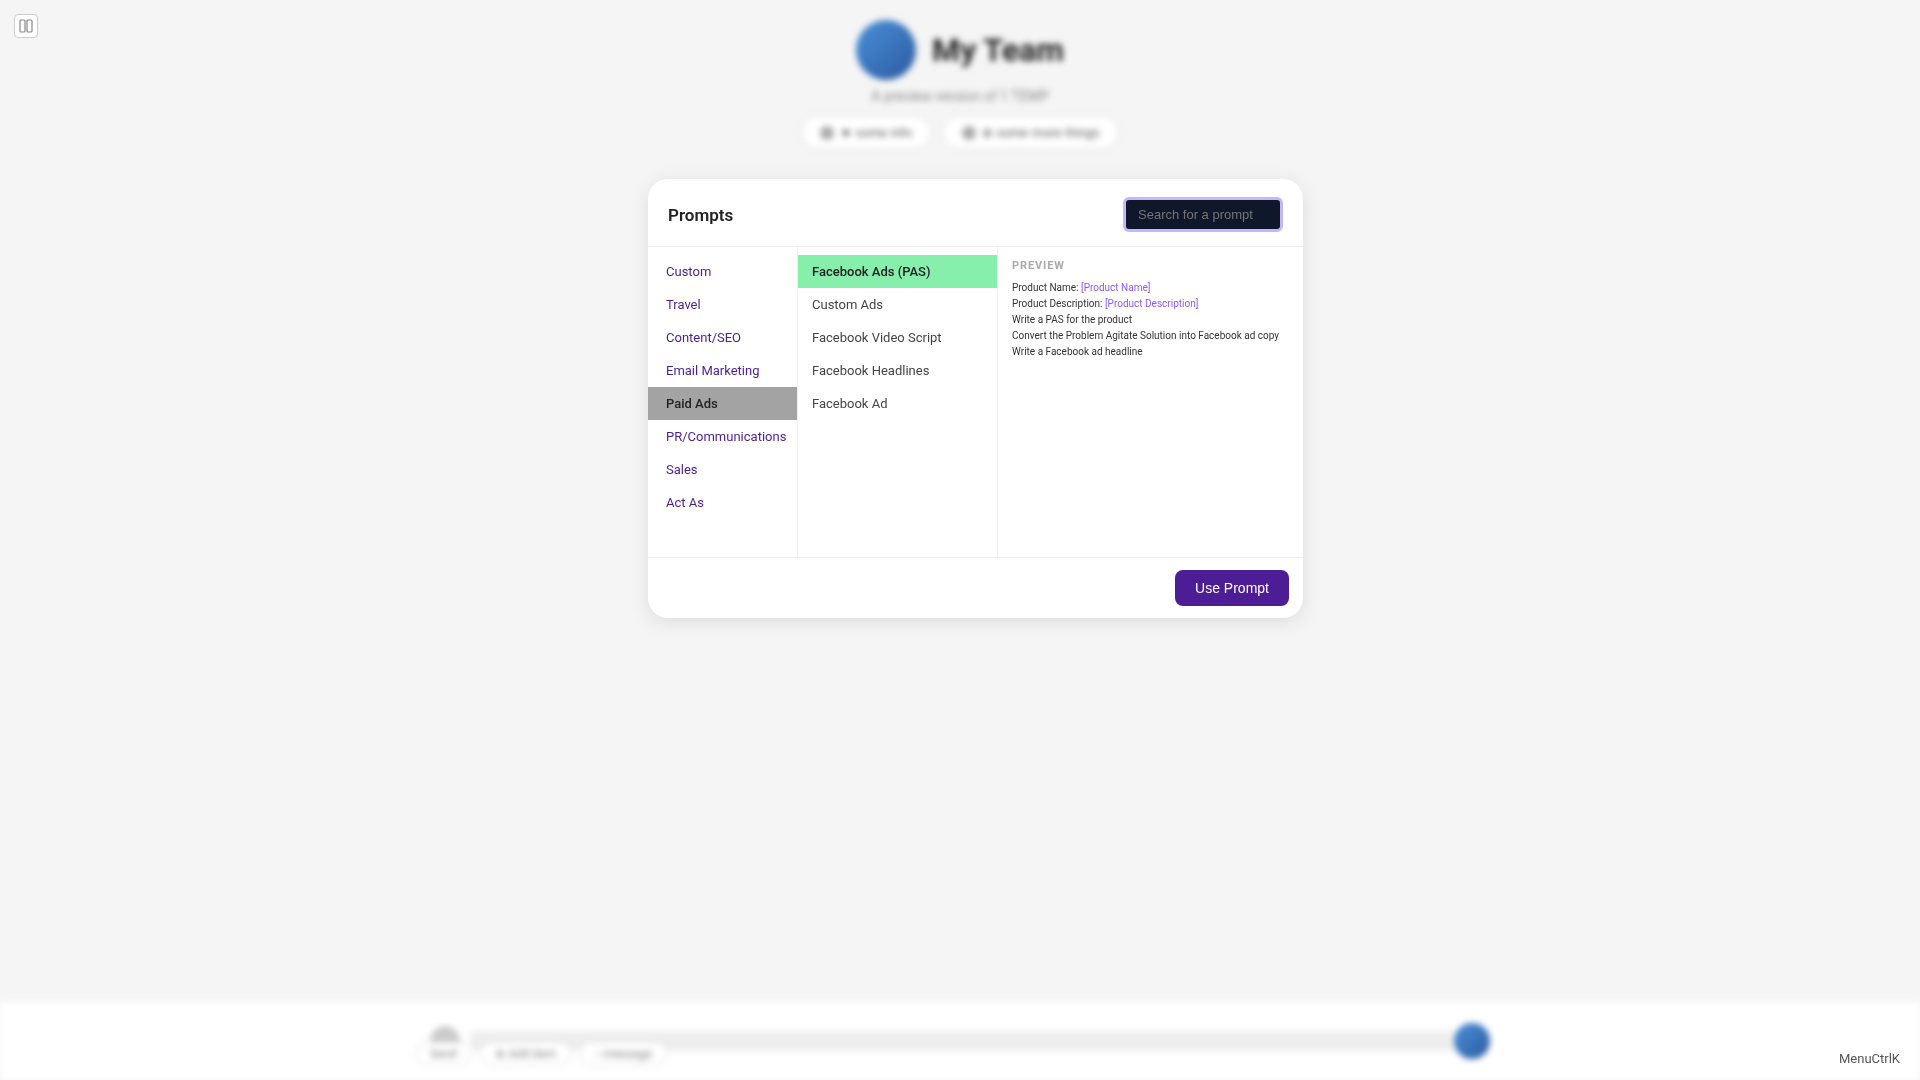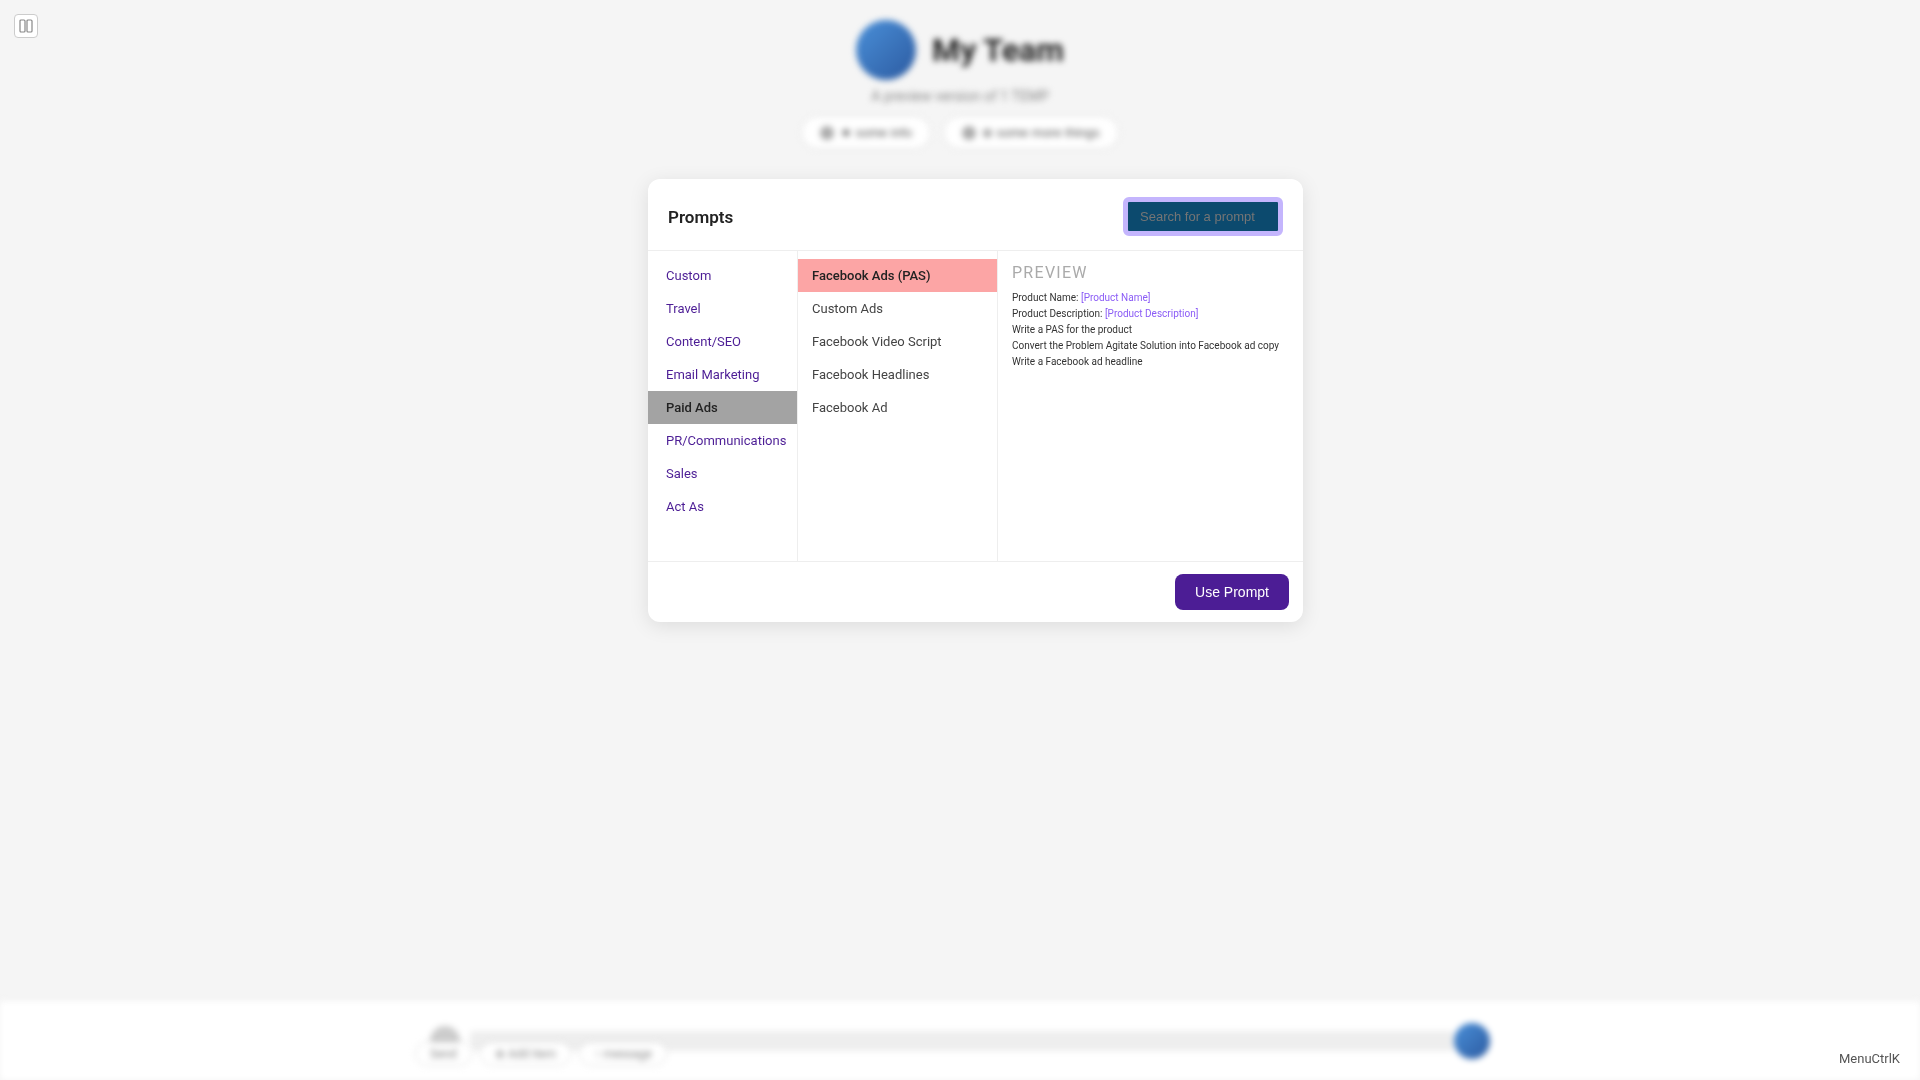--- a/index.html
+++ b/index.html
@@ -94,21 +94,21 @@
       width: 14px;
       height: 14px;
       background: #aaa;
       border-radius: 50%;
     }
 
     
     .prompts-panel {
       width: 655px;
       background: white;
-      border-radius: 12px;
+      border-radius: 20px;
       box-shadow: 0 4px 20px rgba(0,0,0,0.1);
       overflow: hidden;
       margin-top: 10px;
       margin-left: 31px;
     }
 
     .prompts-header {
       display: flex;
       align-items: center;
       justify-content: space-between;
@@ -121,27 +121,27 @@
       font-weight: 600;
       color: #222;
     }
 
     .search-input-wrapper {
       position: relative;
     }
 
     .search-input {
       padding: 7px 12px;
-      border: 5px solid #c4b5fd;
+      border: 3px solid #c4b5fd;
       border-radius: 6px;
       font-size: 13px;
       color: #999;
       width: 160px;
       outline: none;
-      background: #0c4a6e;
+      background: #0f172a;
     }
 
     .prompts-body {
       display: flex;
       height: 310px;
     }
 
     
     .categories-col {
       width: 150px;
@@ -176,35 +176,35 @@
 
     .prompt-item {
       padding: 9px 14px;
       font-size: 13px;
       color: #444;
       cursor: pointer;
       transition: background 0.1s;
     }
 
     .prompt-item.active {
-      background: #fca5a5;
+      background: #86efac;
       font-weight: 500;
       color: #222;
     }
 
     
     .preview-col {
       flex: 1;
       padding: 12px 14px;
       overflow-y: auto;
     }
 
     .preview-label {
-      font-size: 16px;
-      font-weight: 400;
+      font-size: 11px;
+      font-weight: 700;
       color: #aaa;
       letter-spacing: 0.08em;
       margin-bottom: 8px;
       text-transform: uppercase;
     }
 
     .preview-text {
       font-size: 10px;
       color: #333;
       line-height: 1.6;

